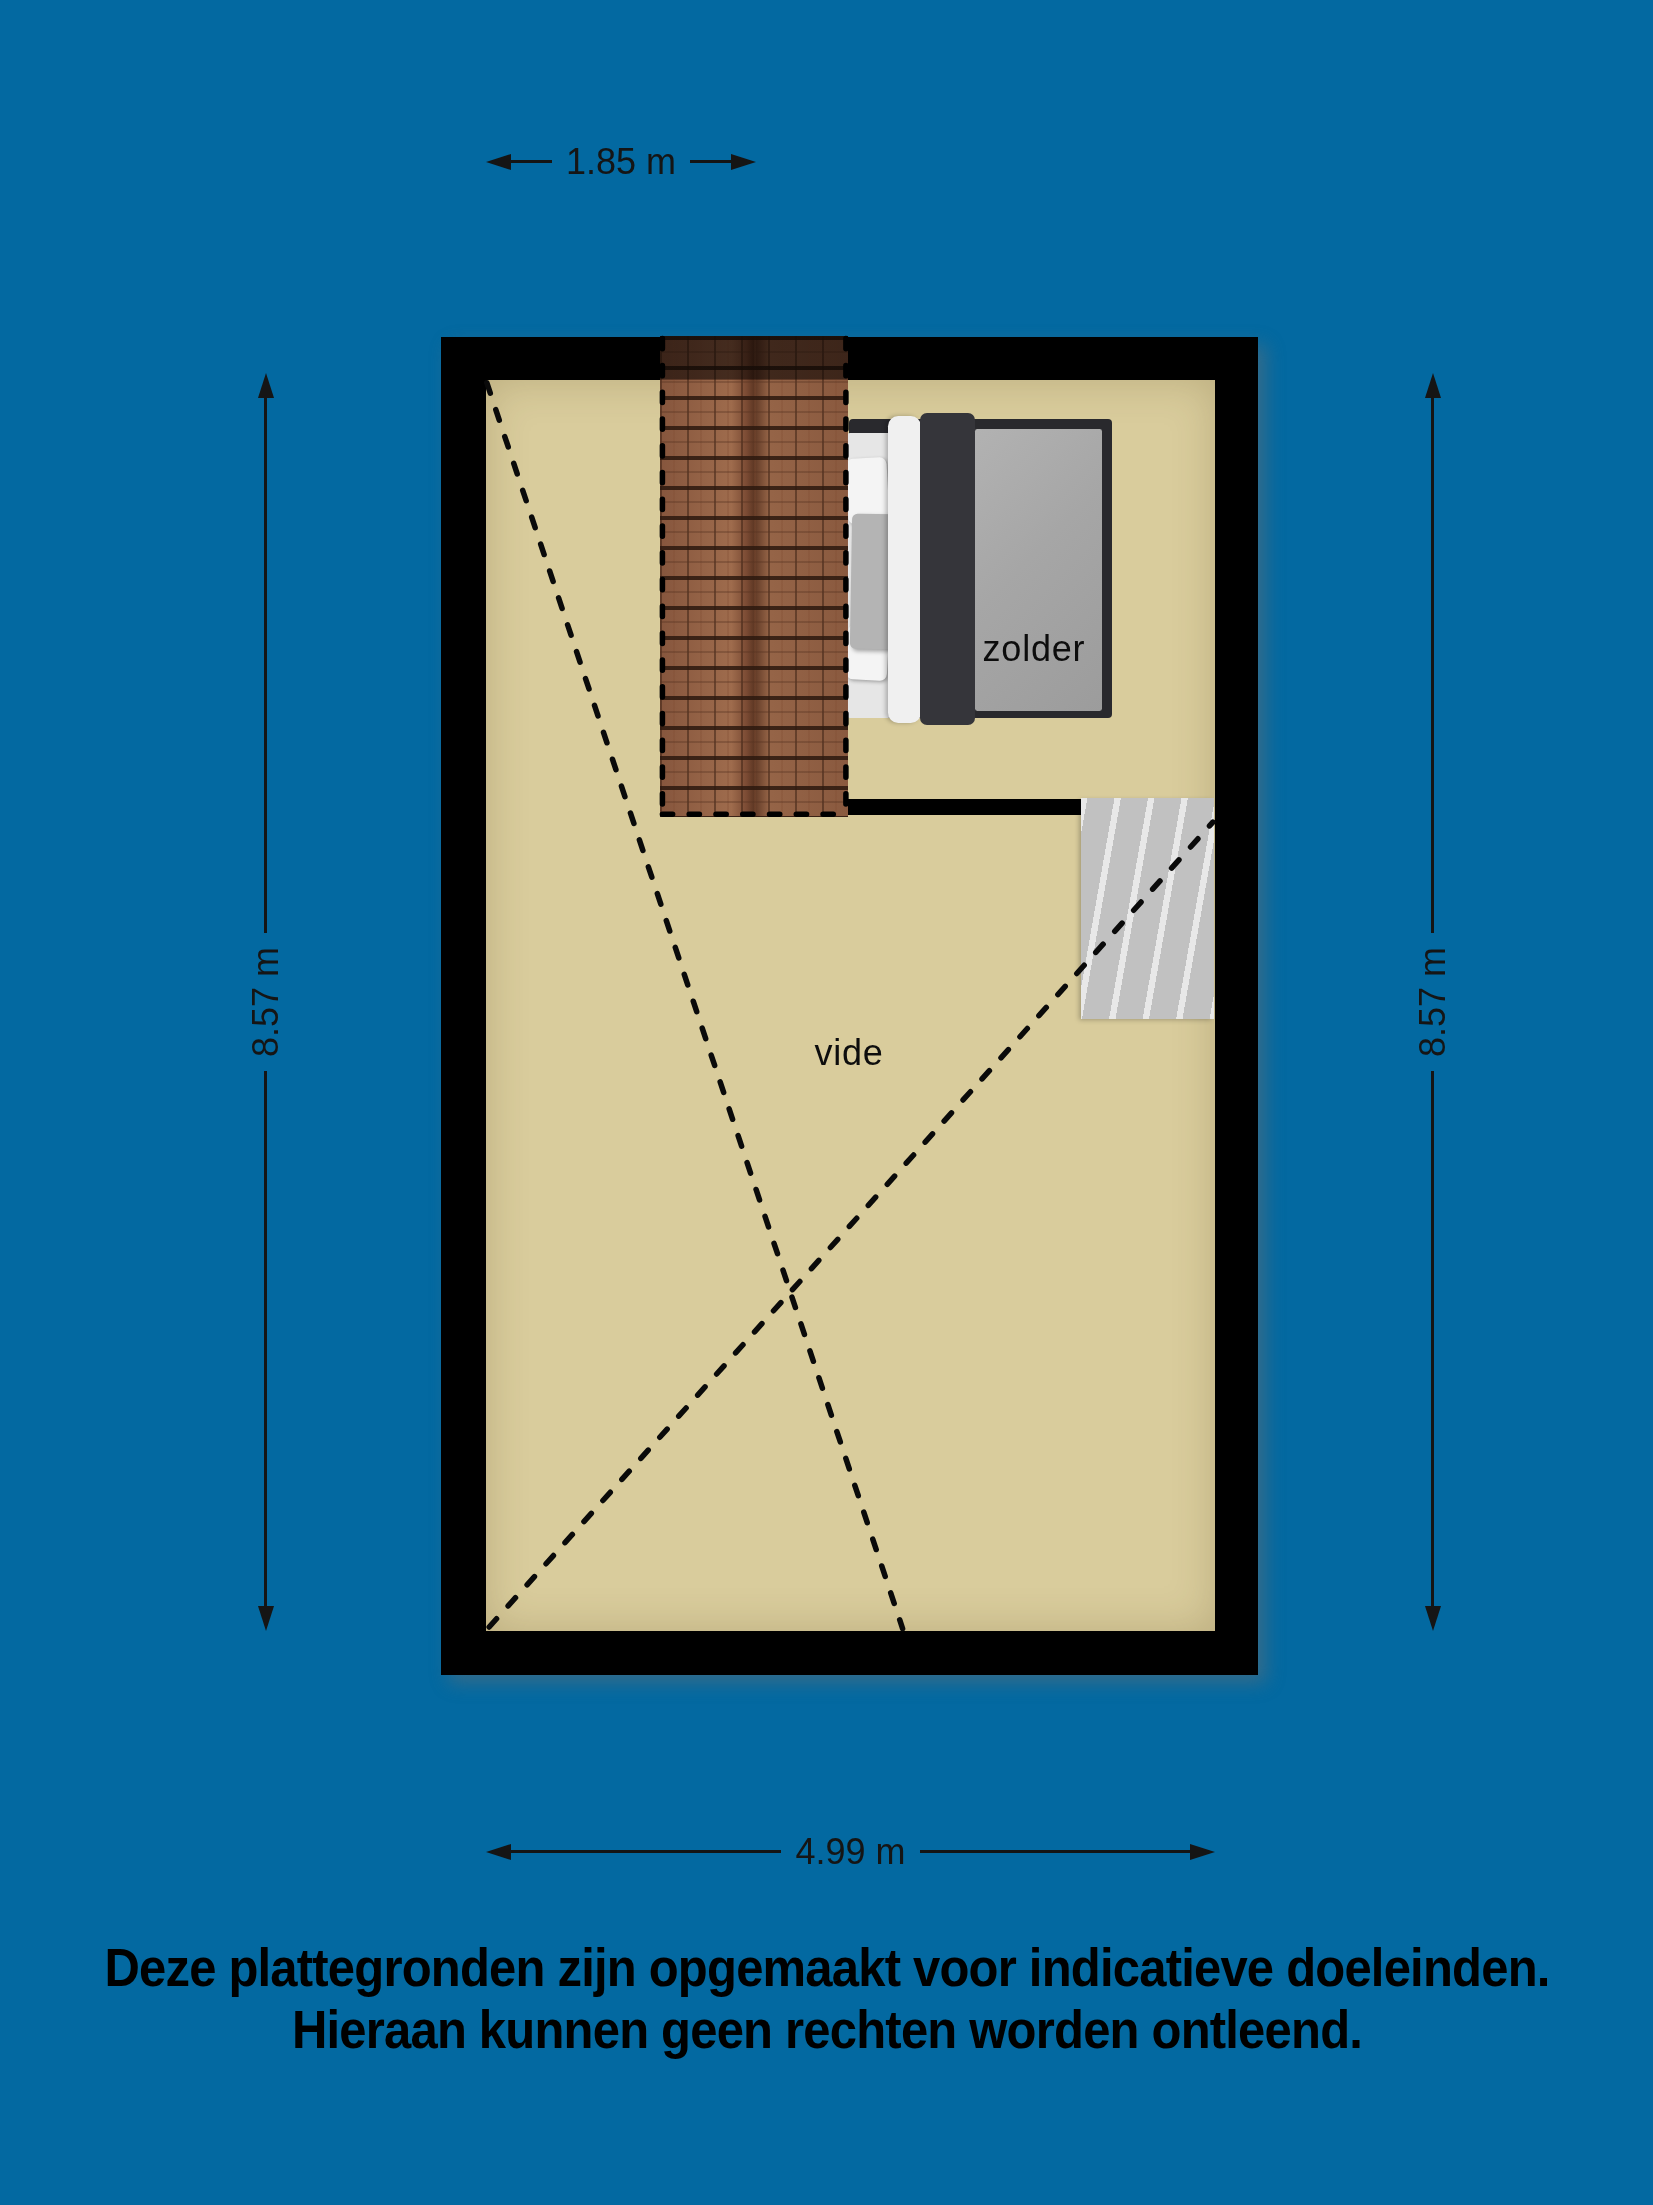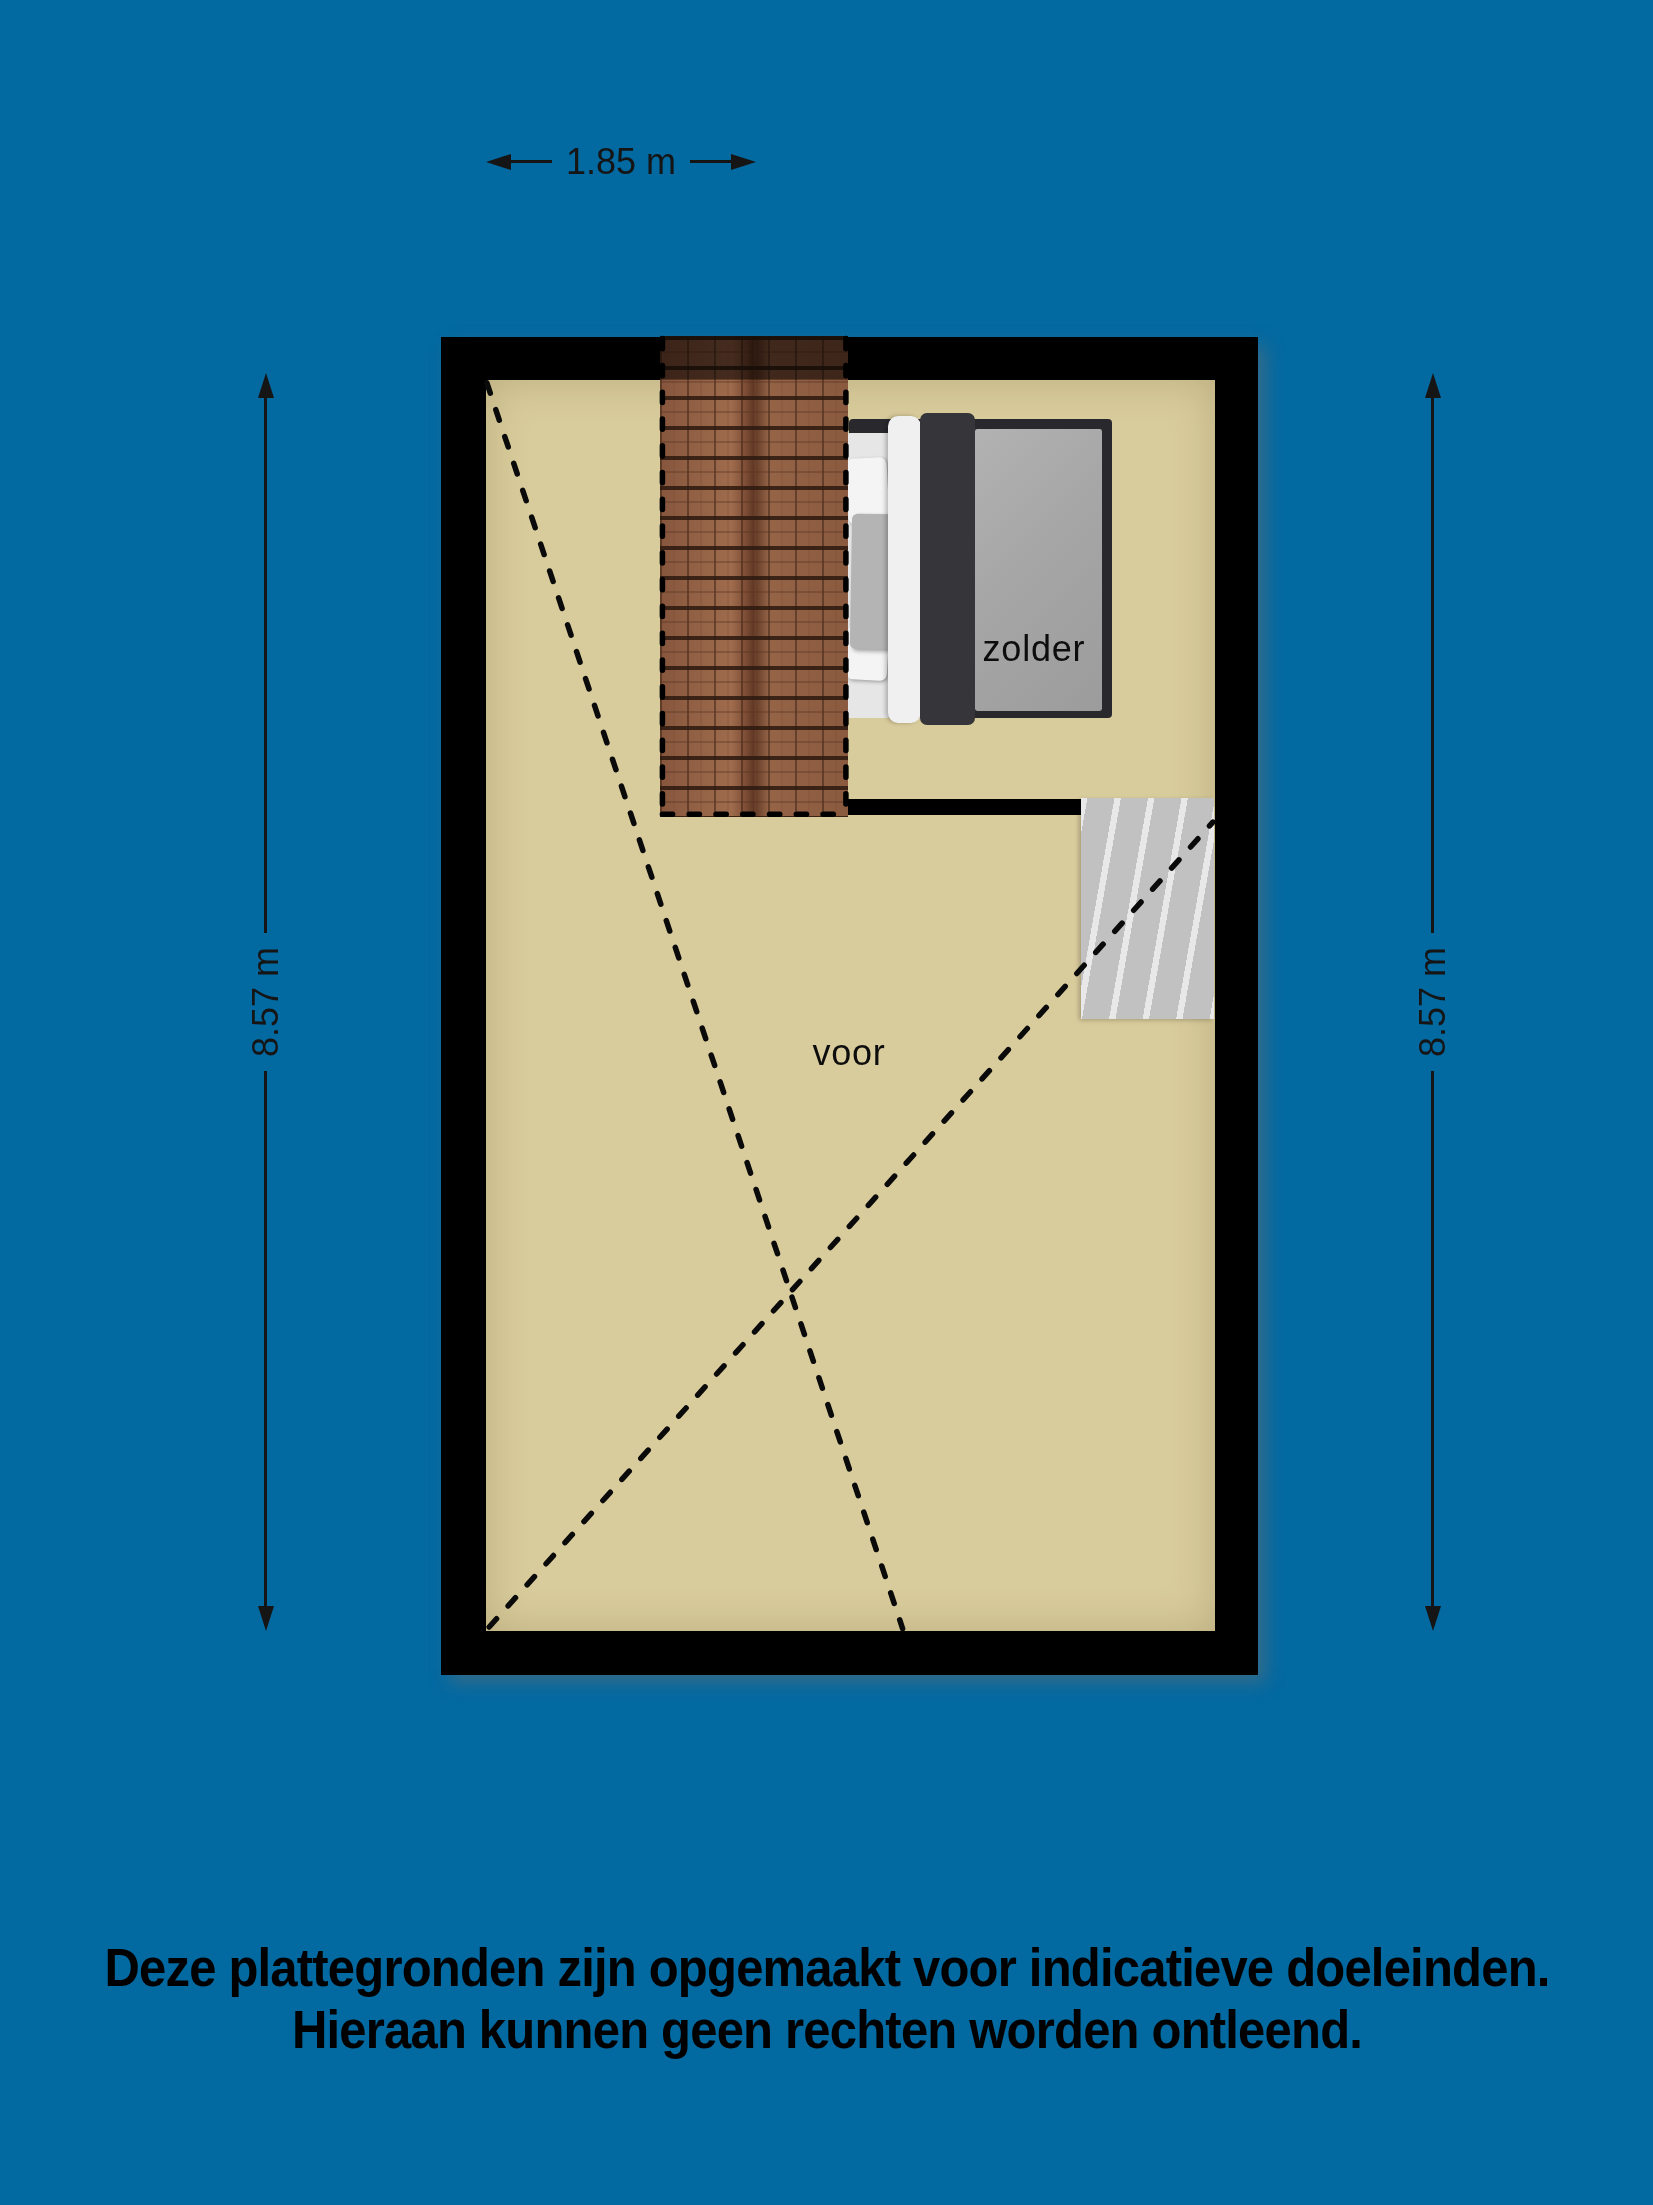--- a/index.html
+++ b/index.html
@@ -84,38 +84,45 @@
     <span class="head-d"></span>
   </div>
   <div class="dim-v" style="left:1409px;top:373px;height:1258px;">
     <span class="head-u"></span>
     <span class="dline"></span>
     <span class="dim-label">8.57 m</span>
     <span class="dline"></span>
     <span class="head-d"></span>
   </div>
 
+  <div class="dim-h" style="left:486px;top:1834px;width:729px;">
+    <span class="head-l"></span>
+    <span class="dline"></span>
+    <span class="dim-label">4.99 m</span>
+    <span class="dline"></span>
+    <span class="head-r"></span>
+  </div>
 
   <div class="plan-outer"></div>
   <div class="floor"></div>
   <div class="inner-wall"></div>
 
   <div class="stairs"></div>
 
   <div class="bed-frame"></div>
   <div class="bed-mattress"></div>
   <div class="pillow-w1"></div>
   <div class="pillow-w2"></div>
   <div class="pillow-g"></div>
   <div class="bed-sheet"></div>
   <div class="bed-duvet"></div>
   <div class="bed-blanket"></div>
 
   <div class="room-label label-zolder">zolder</div>
-  <div class="room-label label-vide">voor</div>
+  <div class="room-label label-vide">vide</div>
 
   <div class="roof-strip"></div>
 
   <svg class="overlay" viewBox="0 0 2100 2800">
 
     <line x1="841" y1="430" x2="841" y2="1035" stroke="#000" stroke-width="7" stroke-dasharray="13 21" stroke-linecap="round"></line>
     <line x1="1074" y1="430" x2="1074" y2="1035" stroke="#000" stroke-width="7" stroke-dasharray="13 21" stroke-linecap="round"></line>
     <line x1="841" y1="1034" x2="1074" y2="1034" stroke="#000" stroke-width="7" stroke-dasharray="13 21" stroke-linecap="round"></line>
 
     <line x1="618" y1="486" x2="1146" y2="2068" stroke="#0a0a0a" stroke-width="7" stroke-dasharray="14 22" stroke-linecap="round"></line>

